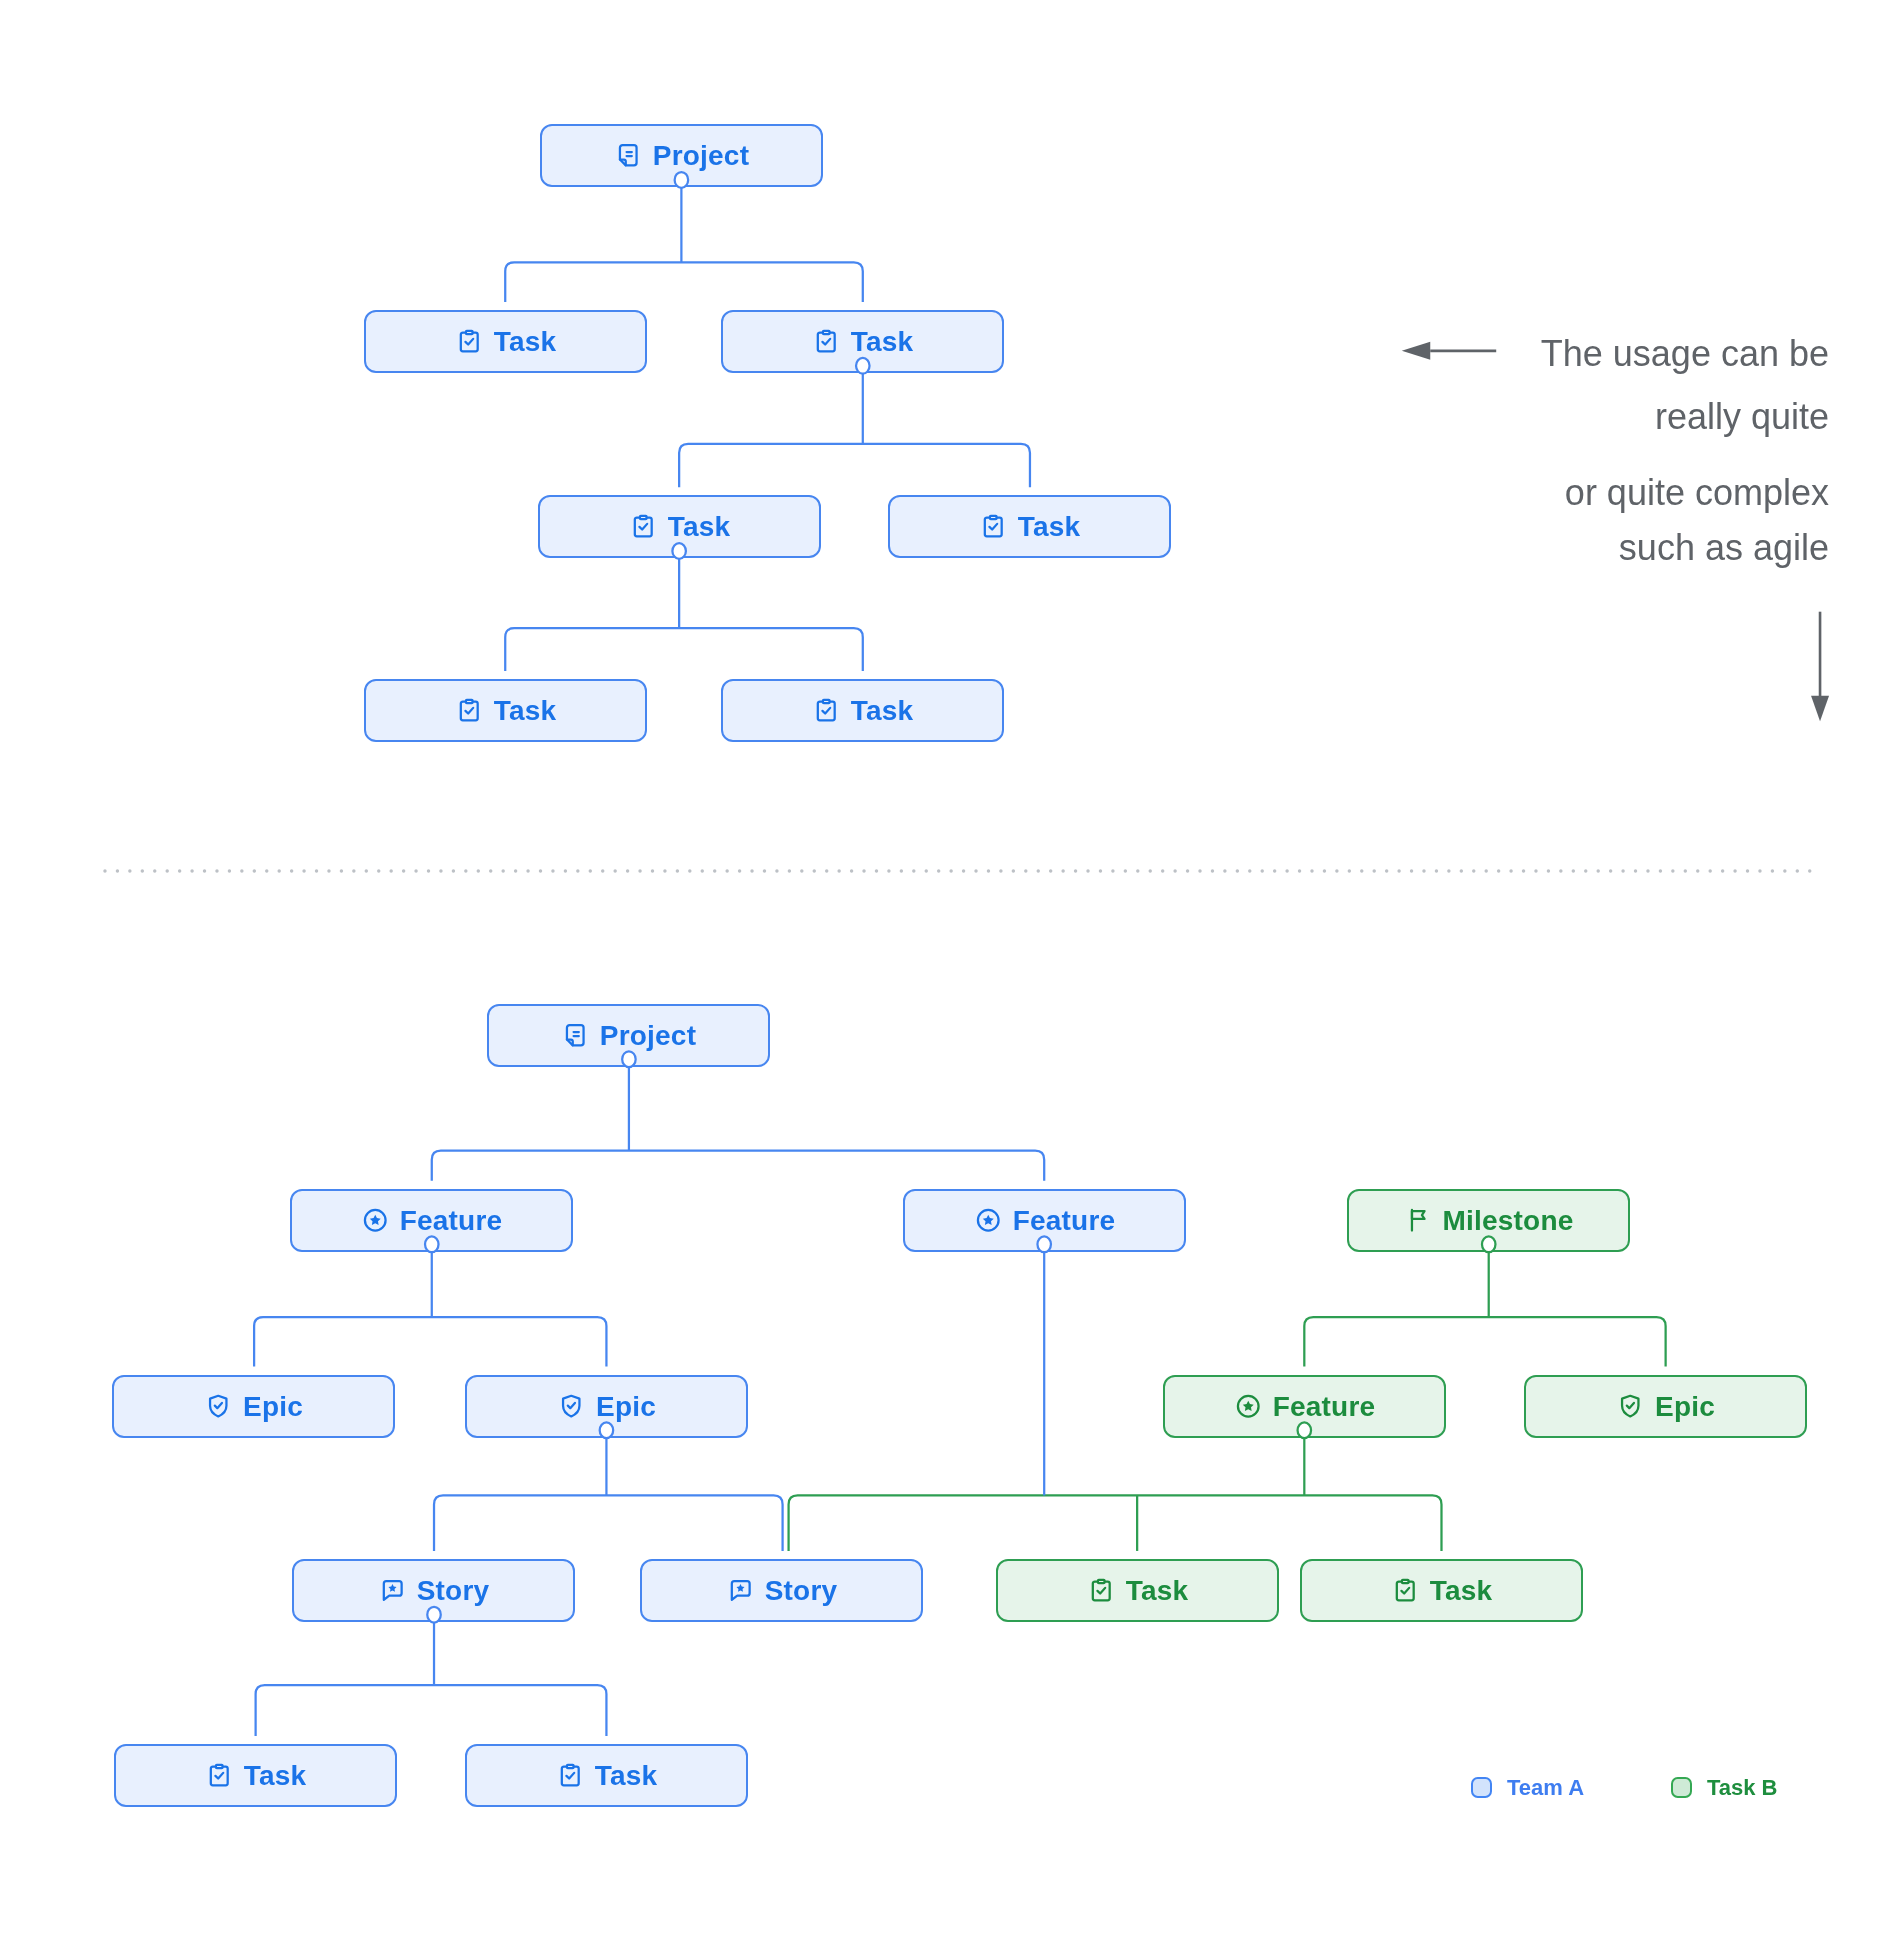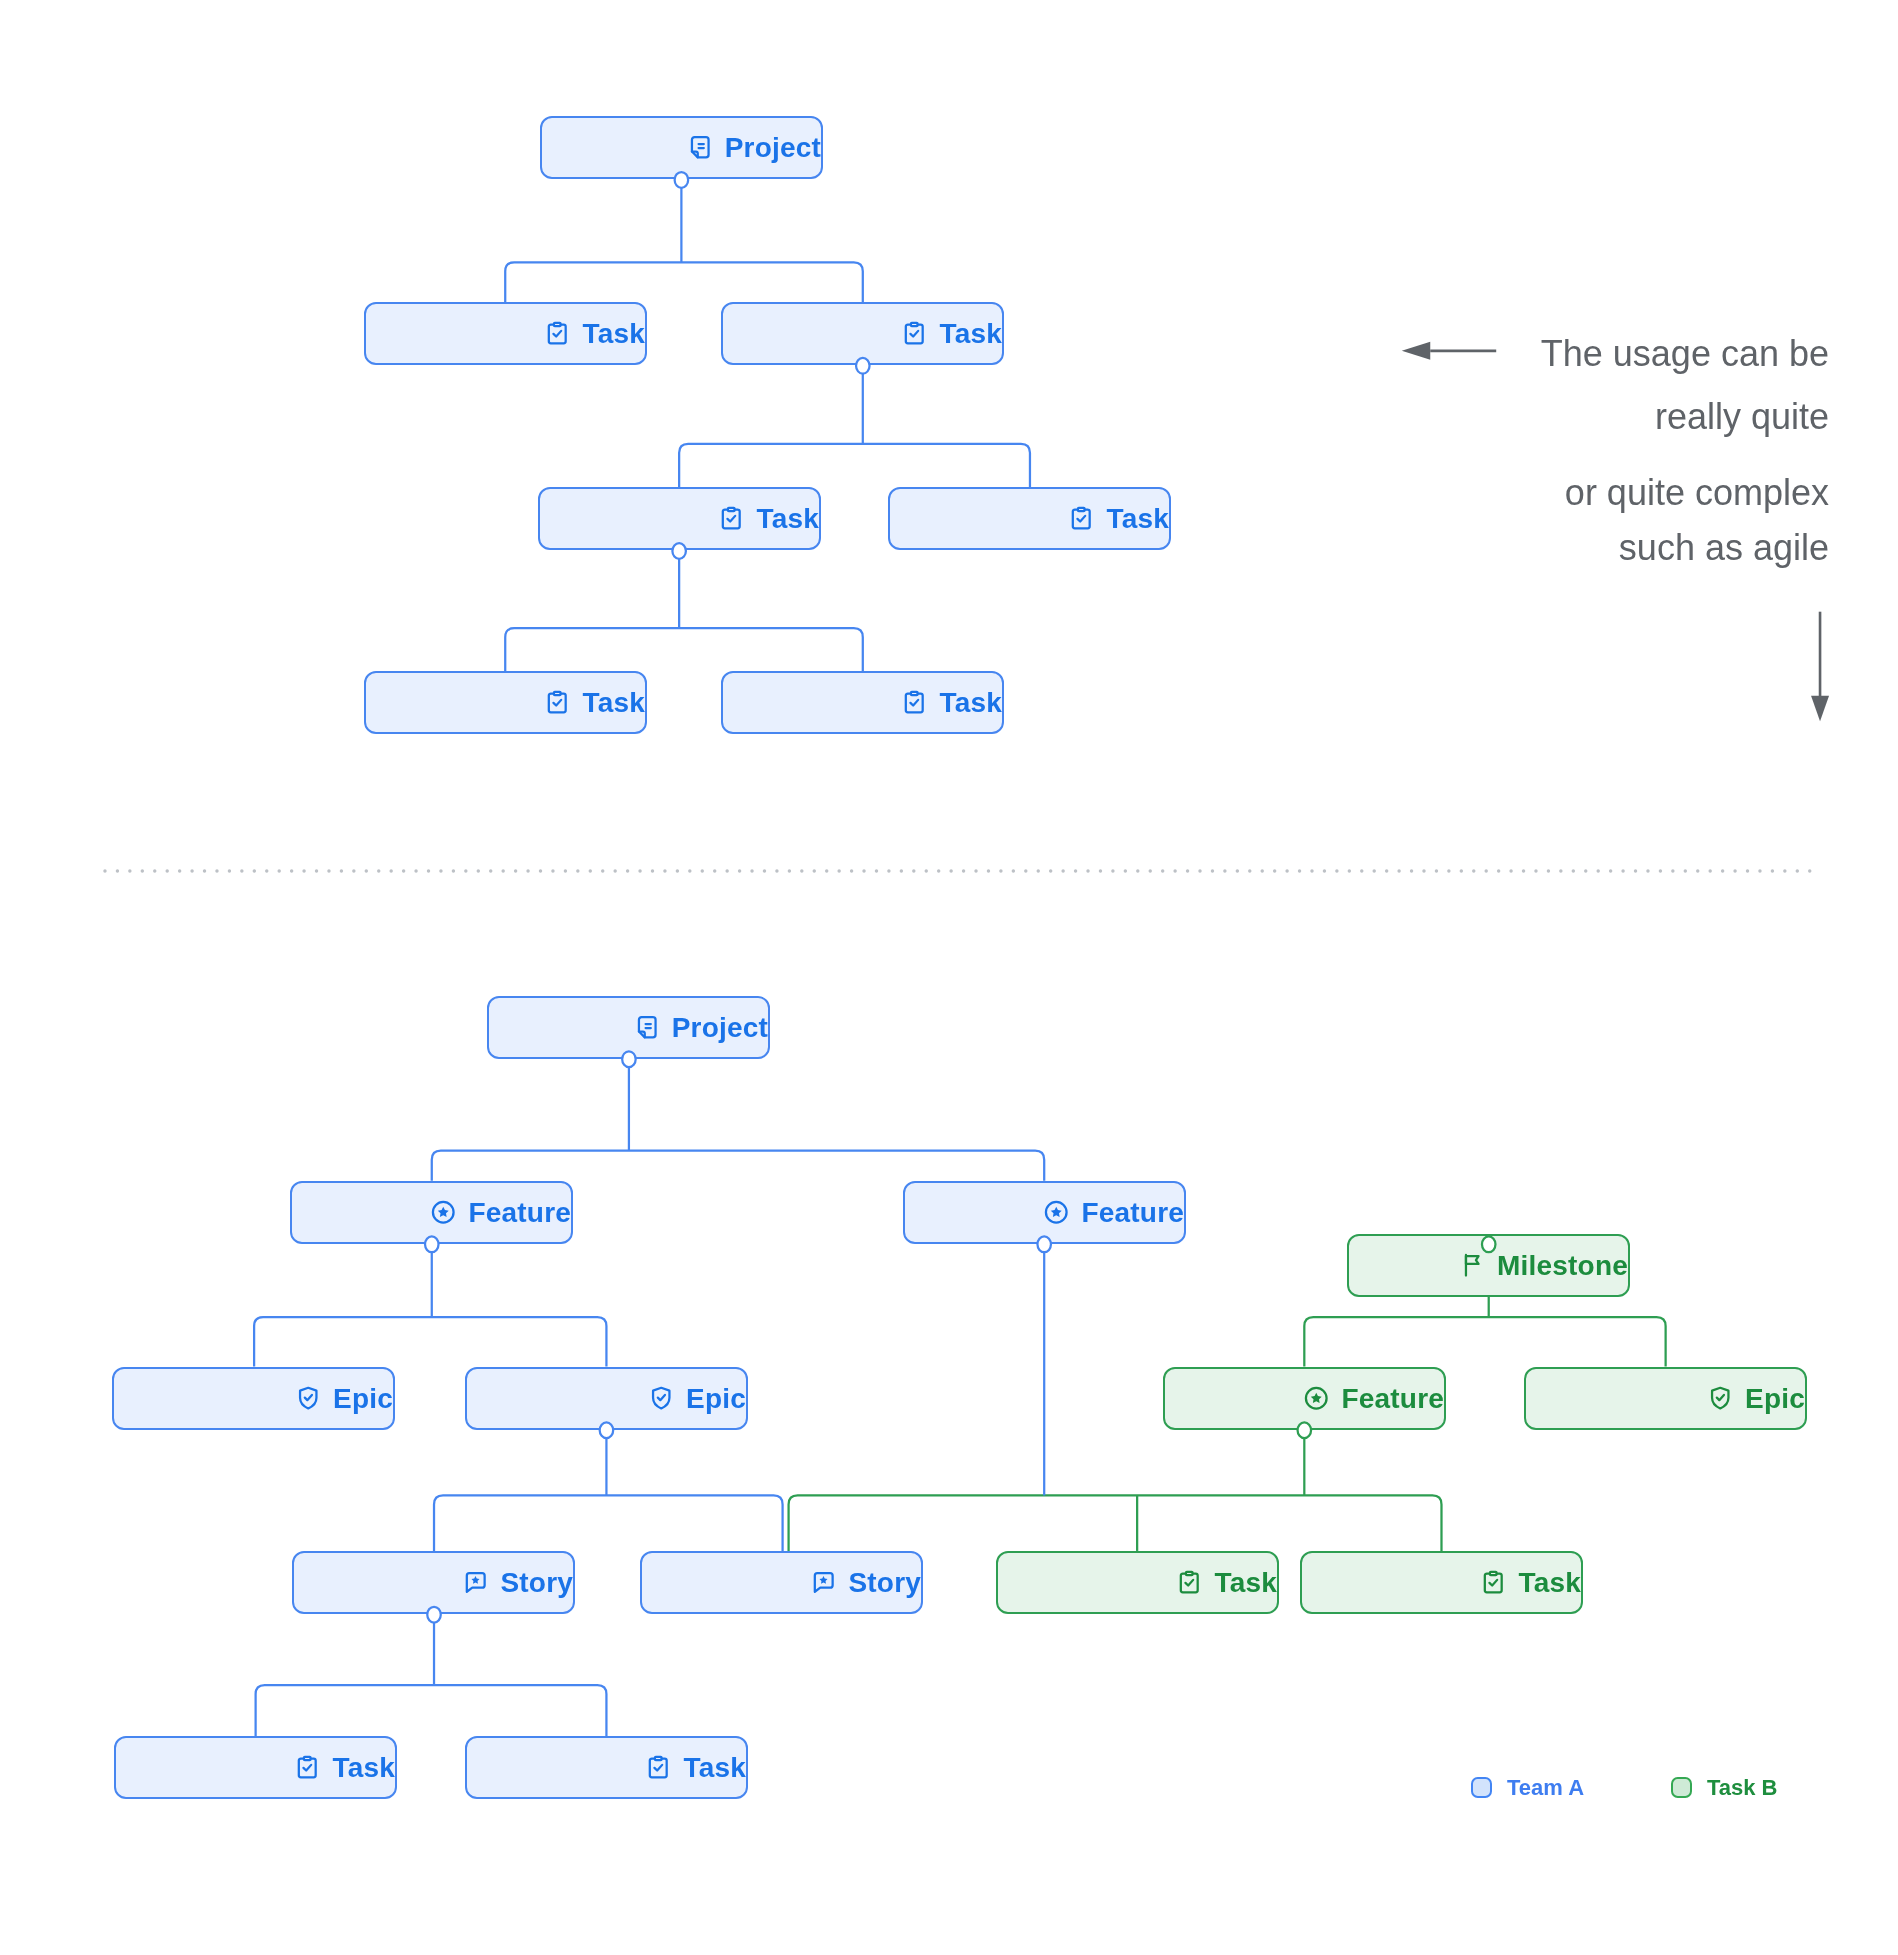--- a/index.html
+++ b/index.html
@@ -12,25 +12,26 @@
   }
   svg.layer{position:absolute;left:0;top:0;pointer-events:none;}
   #edge-layer{z-index:1;}
   #dot-layer{z-index:3;}
   .node{
     position:absolute;
     width:283px;height:63px;
     box-sizing:border-box;
     border:2.2px solid;
     border-radius:12px;
-    display:flex;align-items:center;justify-content:flex-end;
+    display:flex;align-items:center;justify-content:center;
     gap:10.5px;
     font-size:28px;font-weight:bold;
     z-index:2;
     letter-spacing:0.2px;
+    margin-top:8px;
   }
   .team-a{background:#E8F0FE;border-color:#4786F0;color:#1A73E8;}
   .team-b{background:#E6F4EA;border-color:#2E9E52;color:#1C8C3E;}
   .node svg{width:28.5px;height:28.5px;flex:0 0 auto;}
   .ann-line{
     position:absolute;
     right:69px;
     text-align:right;
     font-size:36px;
     line-height:40px;
@@ -156,21 +157,21 @@
         </svg>
         <span>Feature</span>
       </div>
       <div class="node team-a" style="left: 903px; top: 1181px;">
         <svg viewBox="0 0 24 24" fill="none" stroke="currentColor" stroke-width="1.9" stroke-linecap="round" stroke-linejoin="round">
           <circle cx="12" cy="12" r="8.7"></circle>
            <path fill="currentColor" stroke="none" d="M12 7.3l1.42 2.88 3.18.46-2.3 2.24.54 3.17L12 14.55l-2.84 1.5.54-3.17-2.3-2.24 3.18-.46z"></path>
         </svg>
         <span>Feature</span>
       </div>
-      <div class="node team-b" style="left: 1347px; top: 1234px;">
+      <div class="node team-b" style="left: 1347px; top: 1181px;">
         <svg viewBox="0 0 24 24" fill="none" stroke="currentColor" stroke-width="1.9" stroke-linecap="round" stroke-linejoin="round">
           <path d="M6.7 3.3v17.4"></path>
              <path d="M6.7 4.3h10.6l-2.2 3.3 2.2 3.3H6.7z"></path>
         </svg>
         <span>Milestone</span>
       </div>
       <div class="node team-a" style="left: 112px; top: 1367px;">
         <svg viewBox="0 0 24 24" fill="none" stroke="currentColor" stroke-width="1.9" stroke-linecap="round" stroke-linejoin="round">
           <path d="M12 3.2l6.9 2.4v6c0 4.2-2.8 7.2-6.9 9-4.1-1.8-6.9-4.8-6.9-9v-6L12 3.2z"></path>
         <path d="M9.1 11.5l2.1 2.1 3.9-4.4"></path>

